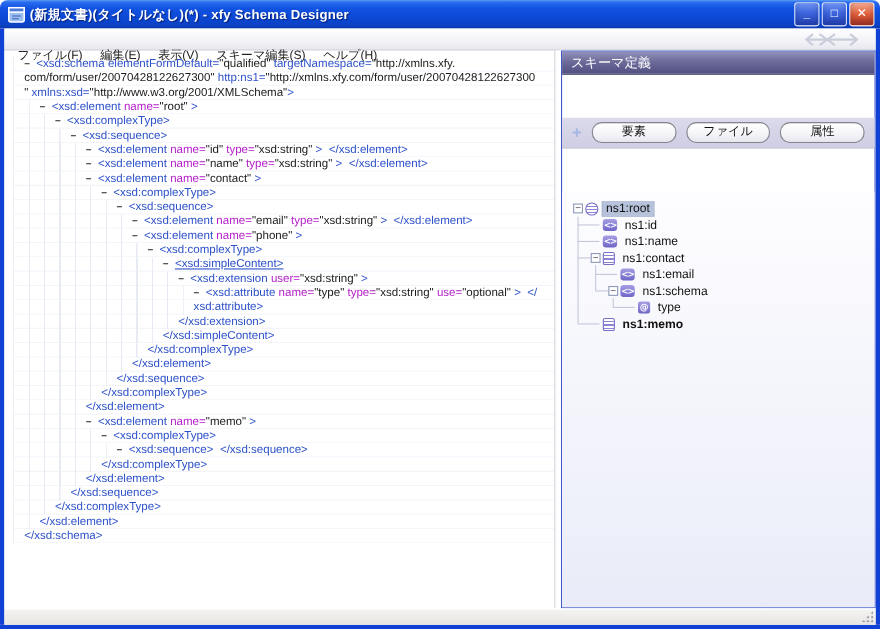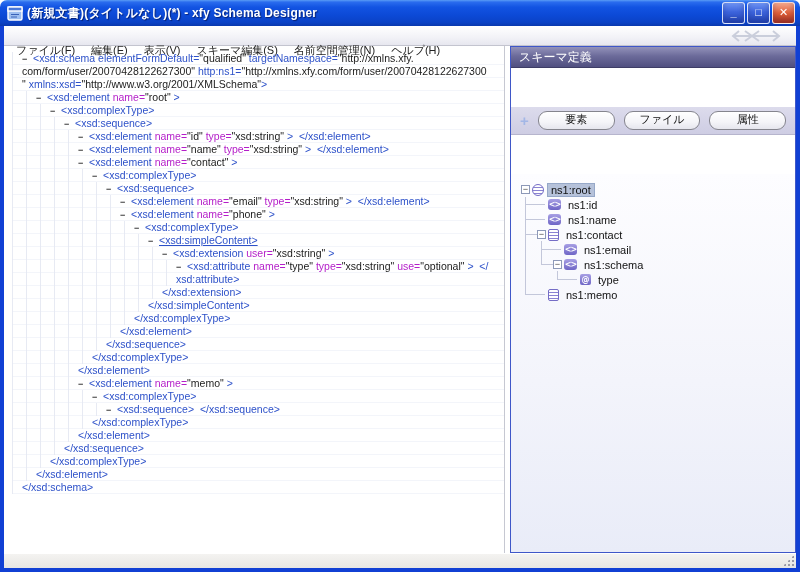--- a/index.html
+++ b/index.html
@@ -44,21 +44,21 @@
   
   .panel{flex:1;display:flex;flex-direction:column;border:1px solid #3f57c8;box-sizing:border-box;gap:39px;}
   .panel-header{height:20px;line-height:20px;padding-left:8px;color:#fff;font-size:12px;
     background:linear-gradient(180deg,#9392ba 0%,#6c6b9a 45%,#504f80 100%);border-bottom:1px solid #3e3d66;}
   .panel-toolbar{height:27px;background:linear-gradient(180deg,#dcdbec 0%,#cfceе4 100%);
     background:linear-gradient(180deg,#dcdbec 0%,#cecde3 100%);
     border-bottom:1px solid #b6b5cd;display:flex;align-items:center;padding:0 9px;gap:9px;}
   .plus{color:#a3b7e6;font-size:15px;font-weight:bold;line-height:15px;flex:0 0 auto;}
   .pill-btn{flex:1;height:17px;border:1px solid #85858e;border-radius:9px;font-size:11px;color:#111;
     background:linear-gradient(180deg,#ffffff 0%,#f4f4f8 60%,#e6e6ee 100%);text-align:center;line-height:16px;
-    font-family:Liberation Mono, monospace;}
+    font-family:Liberation Serif, serif;}
   .panel-tree{flex:1;position:relative;padding:8px 0 0 10px;background:linear-gradient(180deg,#fdfdff 0%,#f3f4fb 55%,#e9ecf8 100%);}
 
   .trow{height:15px;display:flex;align-items:center;font-size:11px;color:#111;position:relative;z-index:2;}
   .toggle{width:9px;height:9px;box-sizing:border-box;border:1px solid #8d99b8;background:#fff;margin-right:2px;
     font-size:9px;line-height:7px;text-align:center;color:#444;flex:0 0 auto;}
   .tspacer{width:11px;flex:0 0 auto;}
   .ticon{flex:0 0 auto;margin-right:4px;box-sizing:border-box;}
   .icon-element{width:13px;height:11px;border-radius:3px;background:linear-gradient(180deg,#a79fe4,#6f66c6);
     color:#fff;font:bold 8px/11px "DejaVu Sans",sans-serif;text-align:center;letter-spacing:-1px;}
   .icon-attribute{width:11px;height:11px;border-radius:2px;background:linear-gradient(180deg,#a79fe4,#6f66c6);
@@ -98,21 +98,20 @@
     </div>
   </div>
 
   <div class="win-body">
 
     <div class="menubar">
       <div class="menu-item">ファイル(F)</div>
       <div class="menu-item">編集(E)</div>
       <div class="menu-item">表示(V)</div>
       <div class="menu-item">スキーマ編集(S)</div>
-      <div class="menu-item">名前空間管理(N)</div>
       <div class="menu-item">ヘルプ(H)</div>
       <div class="spacer"></div>
       <svg class="xfy-logo" width="52" height="14" viewBox="0 0 52 14" fill="none">
         <path d="M3 7 H49" stroke="#c6cad8" stroke-width="2"></path>
         <path d="M9 2 L3 7 L9 12" stroke="#c6cad8" stroke-width="2" fill="none"></path>
         <path d="M43 2 L49 7 L43 12" stroke="#c6cad8" stroke-width="2" fill="none"></path>
         <path d="M15 2 L29 12 M29 2 L15 12" stroke="#c6cad8" stroke-width="2"></path>
       </svg>
     </div>
 
@@ -208,21 +207,21 @@
               <div class="trow" style="margin-left: 32px;">
                 <span class="toggle">−</span>
                 <span class="ticon icon-element">&lt;&gt;</span>
                 <span class="tlabel">ns1:schema</span>
               </div>
               <div class="trow" style="margin-left: 48px;">
                 <span class="tspacer"></span>
                 <span class="ticon icon-attribute">@</span>
                 <span class="tlabel">type</span>
               </div>
-              <div class="trow" style="margin-left: 16px;">
+              <div class="trow" style="margin-left: 16px; font-weight: bold;">
                 <span class="tspacer"></span>
                 <span class="ticon icon-complex"></span>
                 <span class="tlabel">ns1:memo</span>
               </div>
             </div>
         </div>
       </div>
     </div>
 
     <div class="statusbar">

